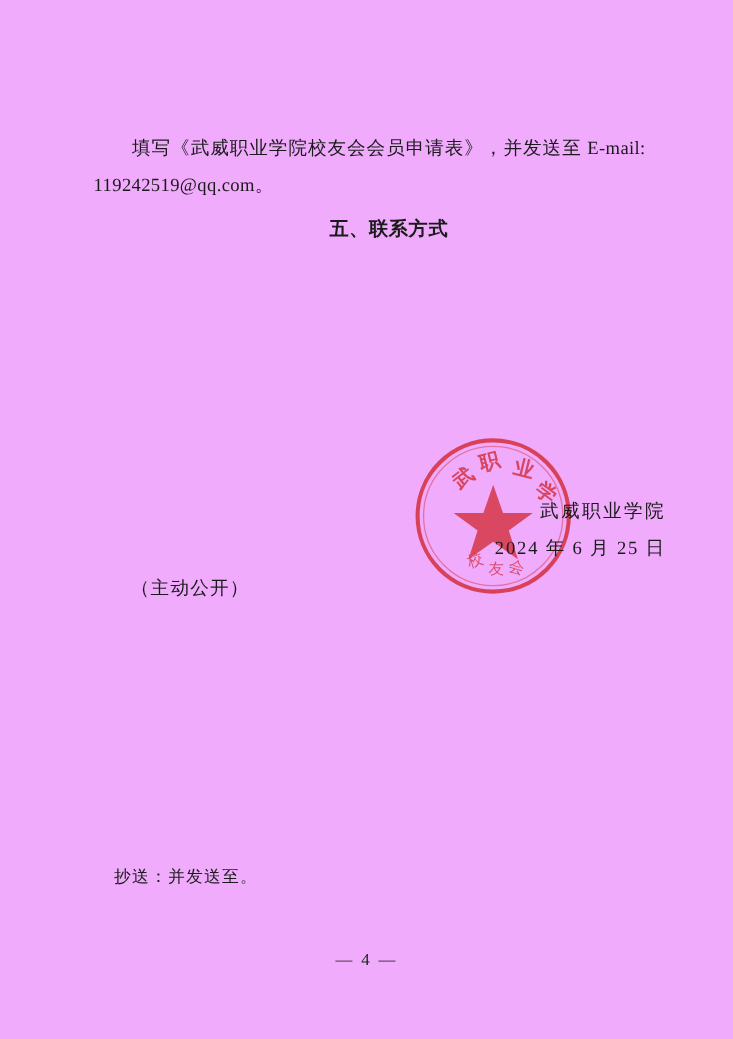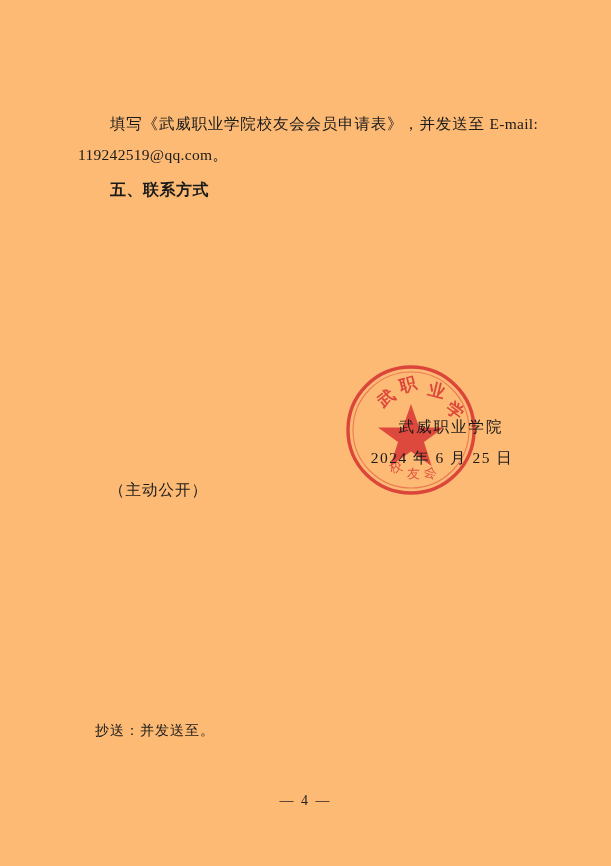--- a/index.html
+++ b/index.html
@@ -13,21 +13,21 @@
     position: relative;
     overflow: hidden;
     font-family: "Liberation Serif", serif;
     color: #1a1a1a;
   }
   .page {
     position: absolute;
     left: 0; top: 0;
     width: 611px;
     height: 866px;
-    background: #fdba74;
+    background: #f0abfc;
   }
   .body-text {
     position: absolute;
     left: 78px;
     top: 108px;
     width: 460px;
   }
   .para {
     font-size: 15.5px;
     line-height: 31px;
@@ -38,31 +38,32 @@
   .indent {
     text-indent: 32px;
   }
   .heading {
     font-size: 16px;
     font-weight: bold;
     line-height: 31px;
     margin: 0;
     text-indent: 32px;
     letter-spacing: 0.5px;
-    font-family: Liberation Mono, monospace;
+    font-family: Liberation Serif, serif;
+    text-align: center;
   }
   .gap-small { height: 6px; }
 
   
   .sign-block {
     position: absolute;
     right: 56px;
     top: 412px;
     width: 230px;
-    text-align: center;
+    text-align: right;
     z-index: 3;
   }
   .sign-org {
     font-size: 15.5px;
     line-height: 30px;
     letter-spacing: 2px;
     padding-left: 22px;
     color: #1a1a1a;
   }
   .sign-date {

